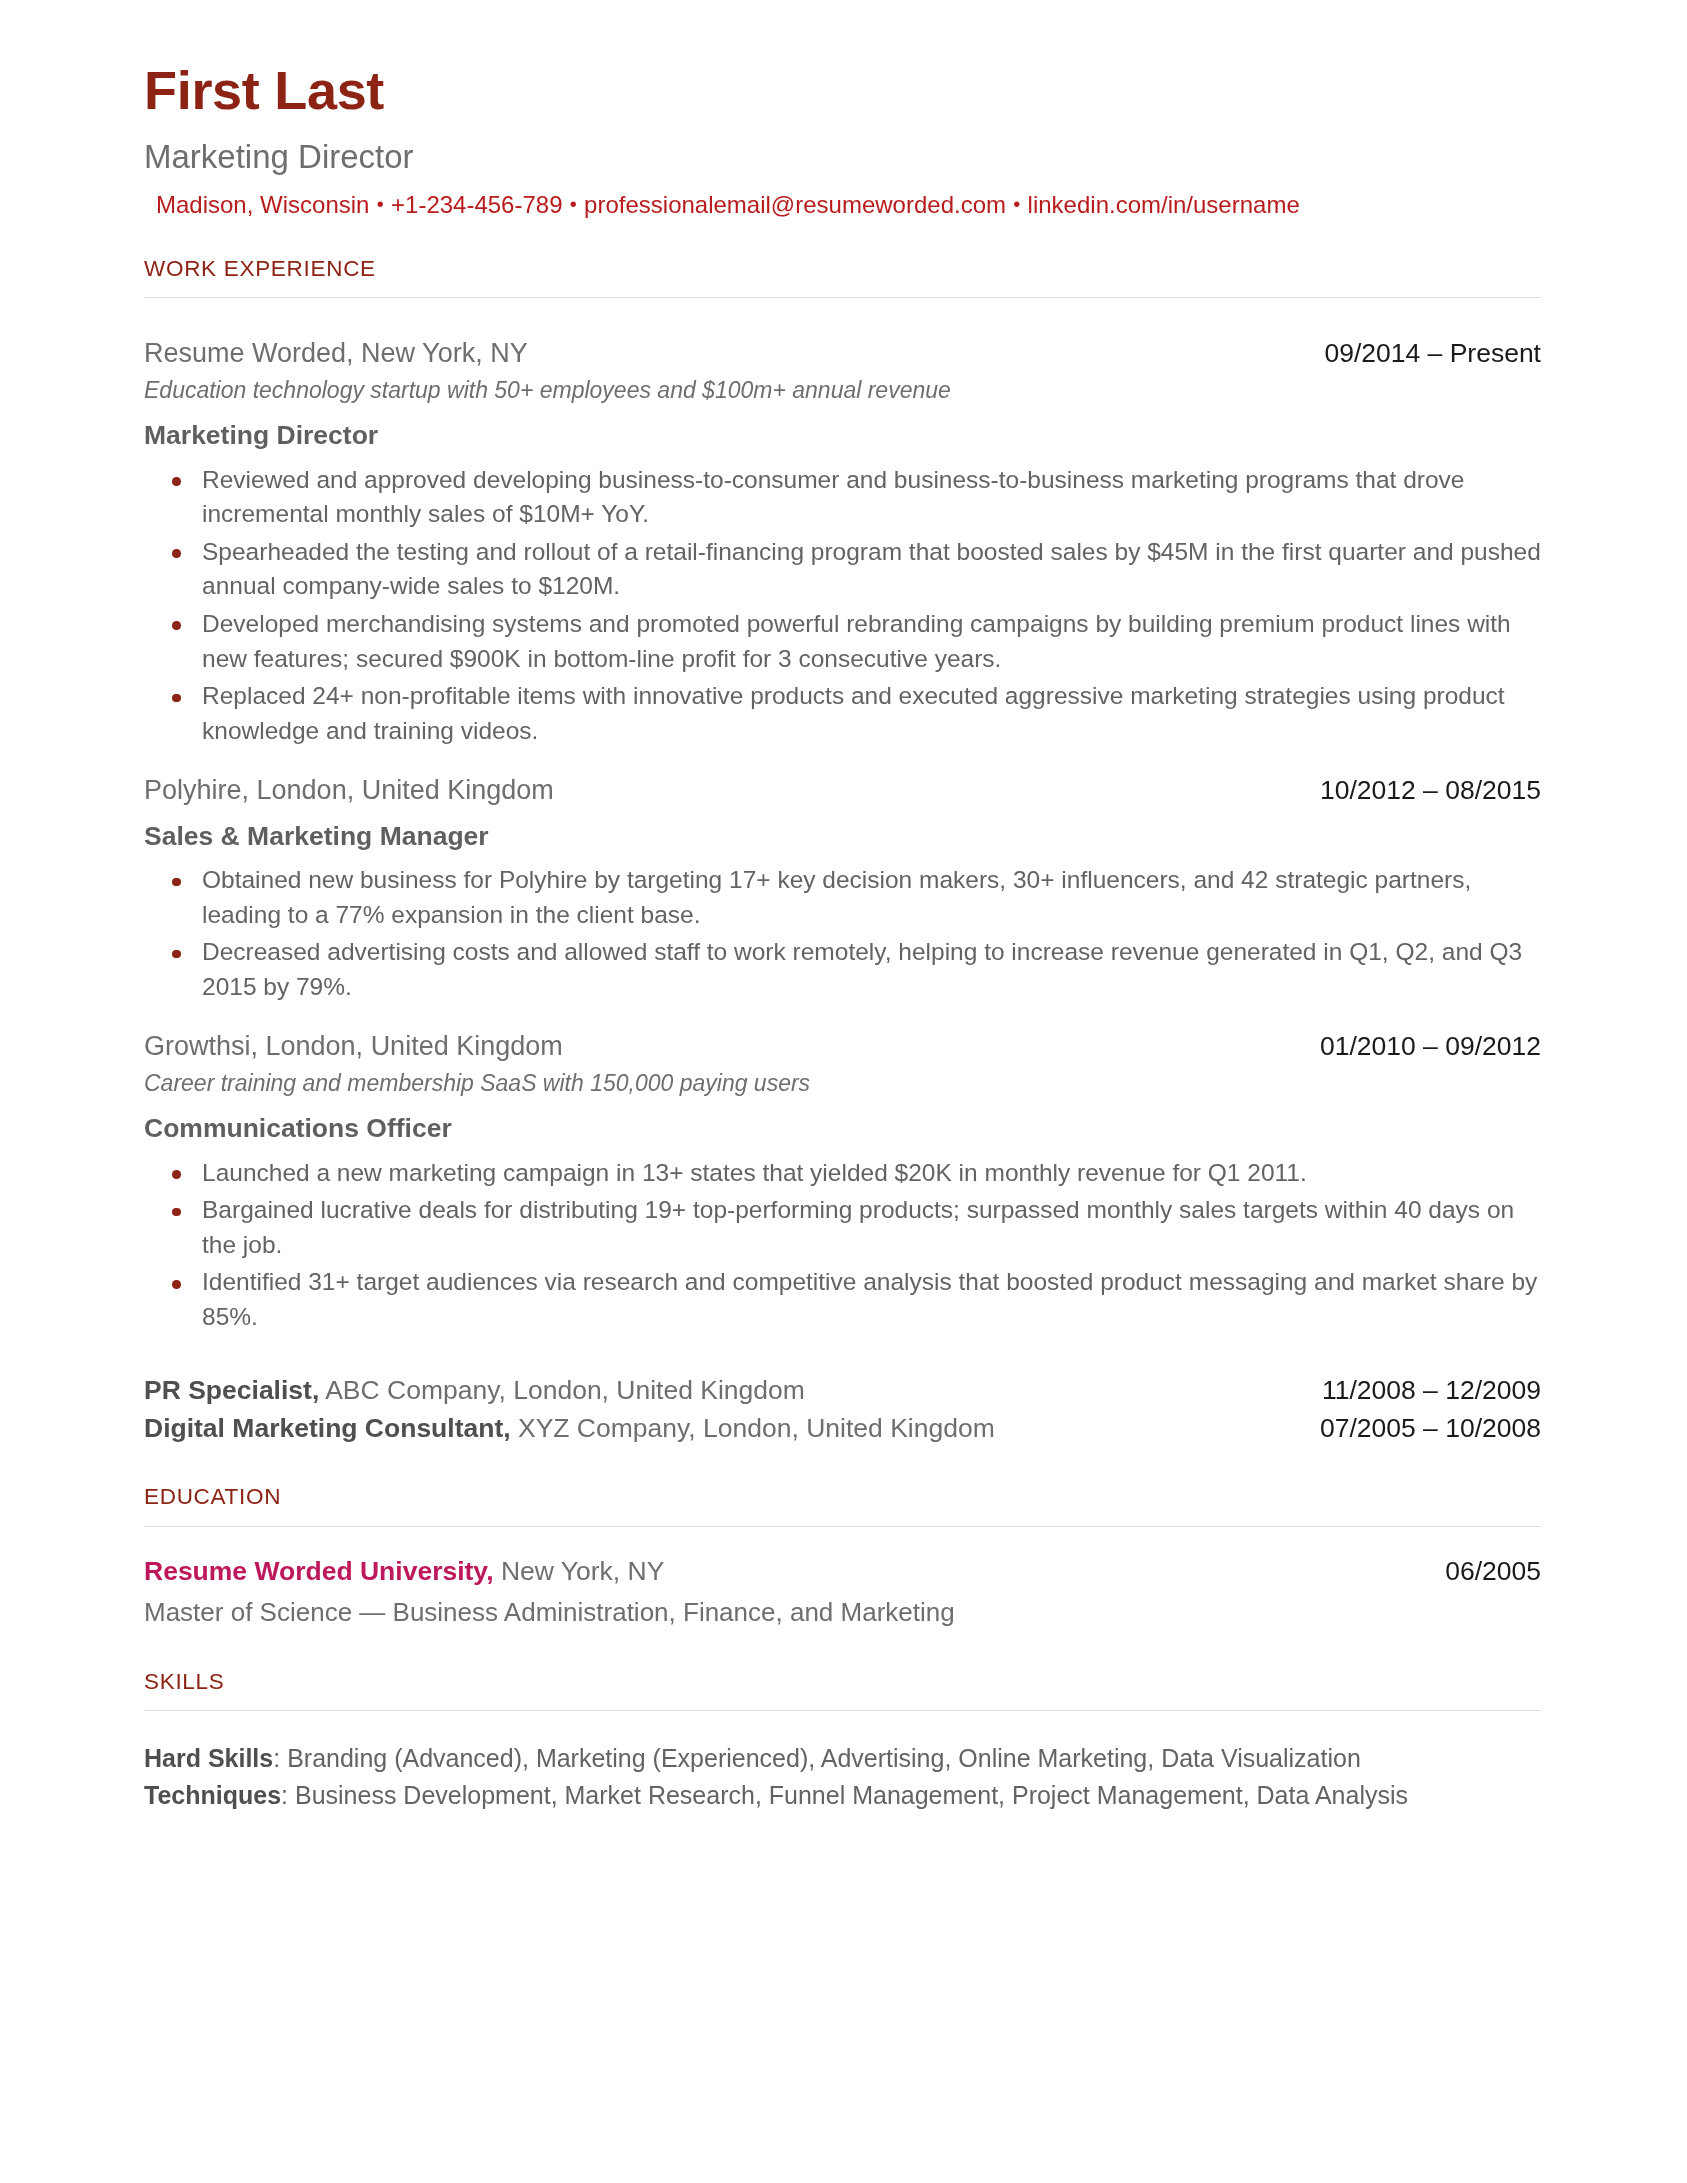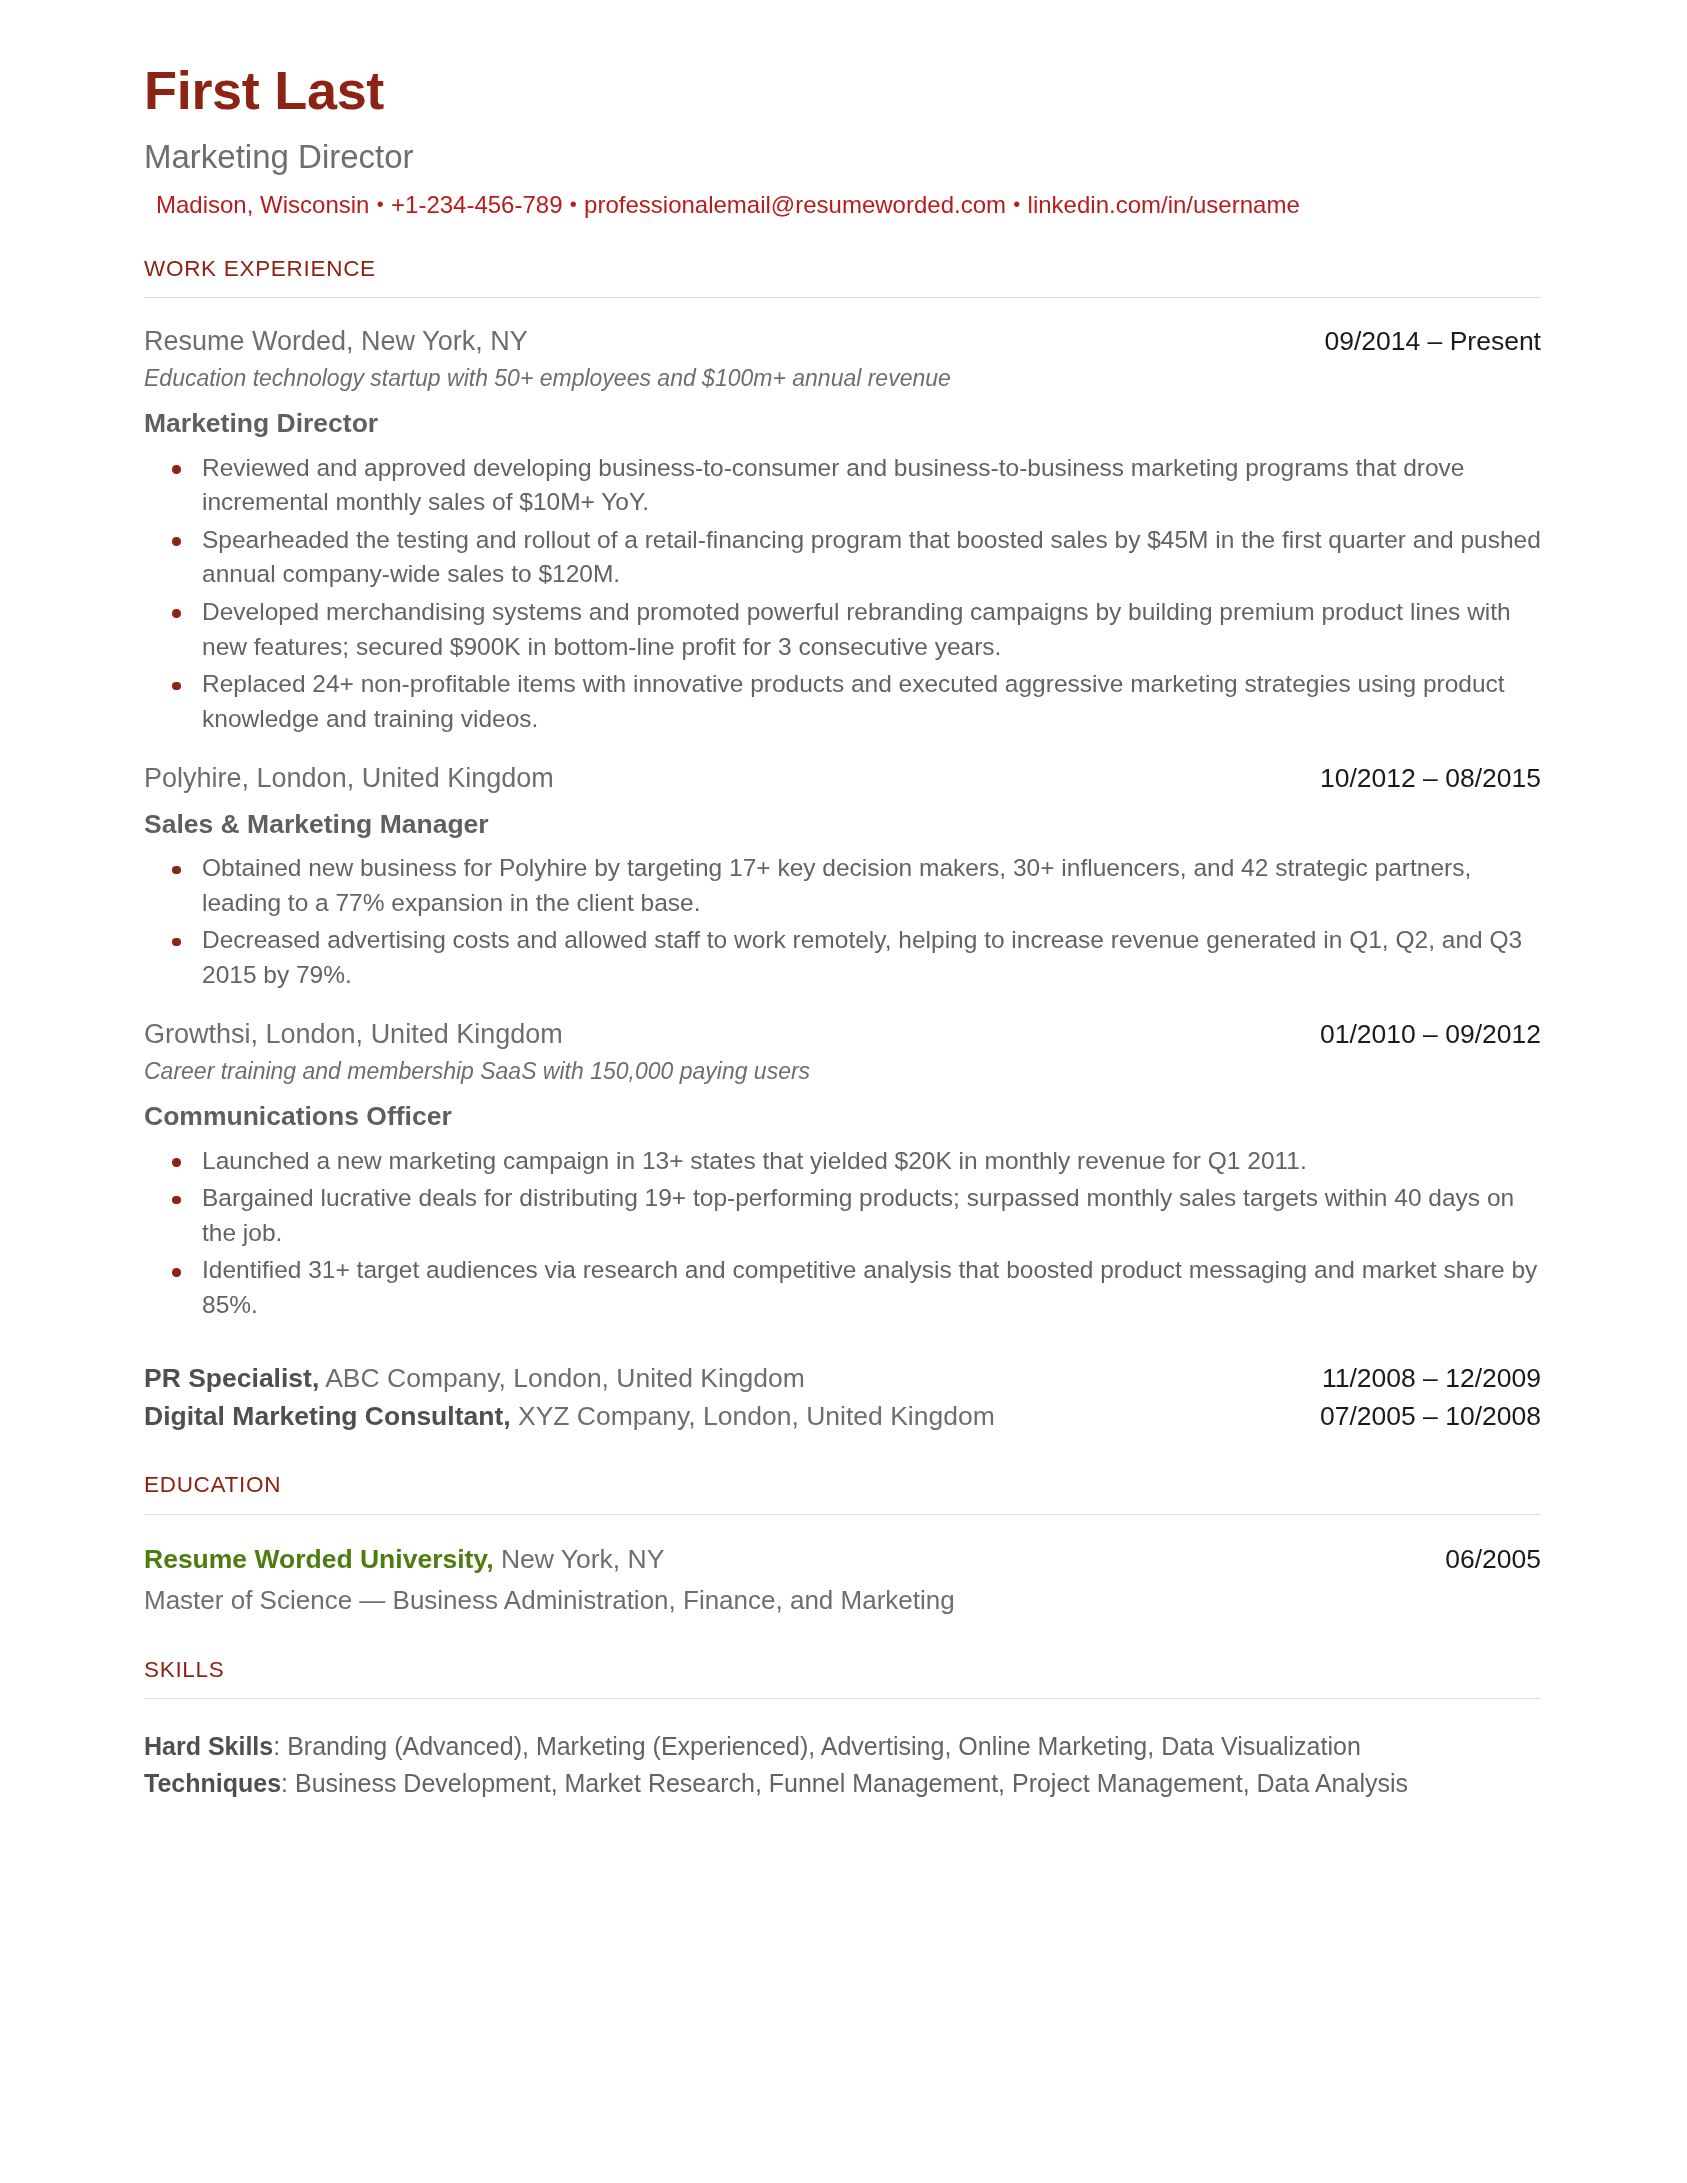--- a/index.html
+++ b/index.html
@@ -57,21 +57,21 @@
   }
   .rule {
     border: 0;
     border-top: 1.3px solid #dedede;
     margin: 17px 0 0 0;
     height: 0;
   }
 
   
   .job { margin-top: 26.5px; }
-  .job.first { margin-top: 28px; }
+  .job.first { margin-top: 40px; }
 
   .job-row {
     display: flex;
     justify-content: space-between;
     align-items: baseline;
     width: 100%;
   }
   .company {
     font-size: 27px;
     color: #6e6e6e;
@@ -125,21 +125,21 @@
 
   
   .shortrole { margin-top: 39px; }
   .shortrole + .shortrole { margin-top: 5.3px; }
   .shortrole .left { font-size: 26.5px; color: #6e6e6e; line-height: 1.25; }
   .shortrole .left b { font-weight: bold; color: #4f4f4f; }
 
   
   .edu { margin-top: 28px; }
   .edu .left { font-size: 26.5px; color: #6e6e6e; line-height: 1.25; }
-  .edu .left b { font-weight: bold; color: #4d7c0f; margin-top: 20px; }
+  .edu .left b { font-weight: bold; color: #be185d; margin-top: 20px; }
   .degree {
     font-size: 26px;
     color: #6e6e6e;
     line-height: 1.3;
     margin-top: 8px;
   }
 
   
   .skills { margin-top: 29px; }
   .skill-line {

